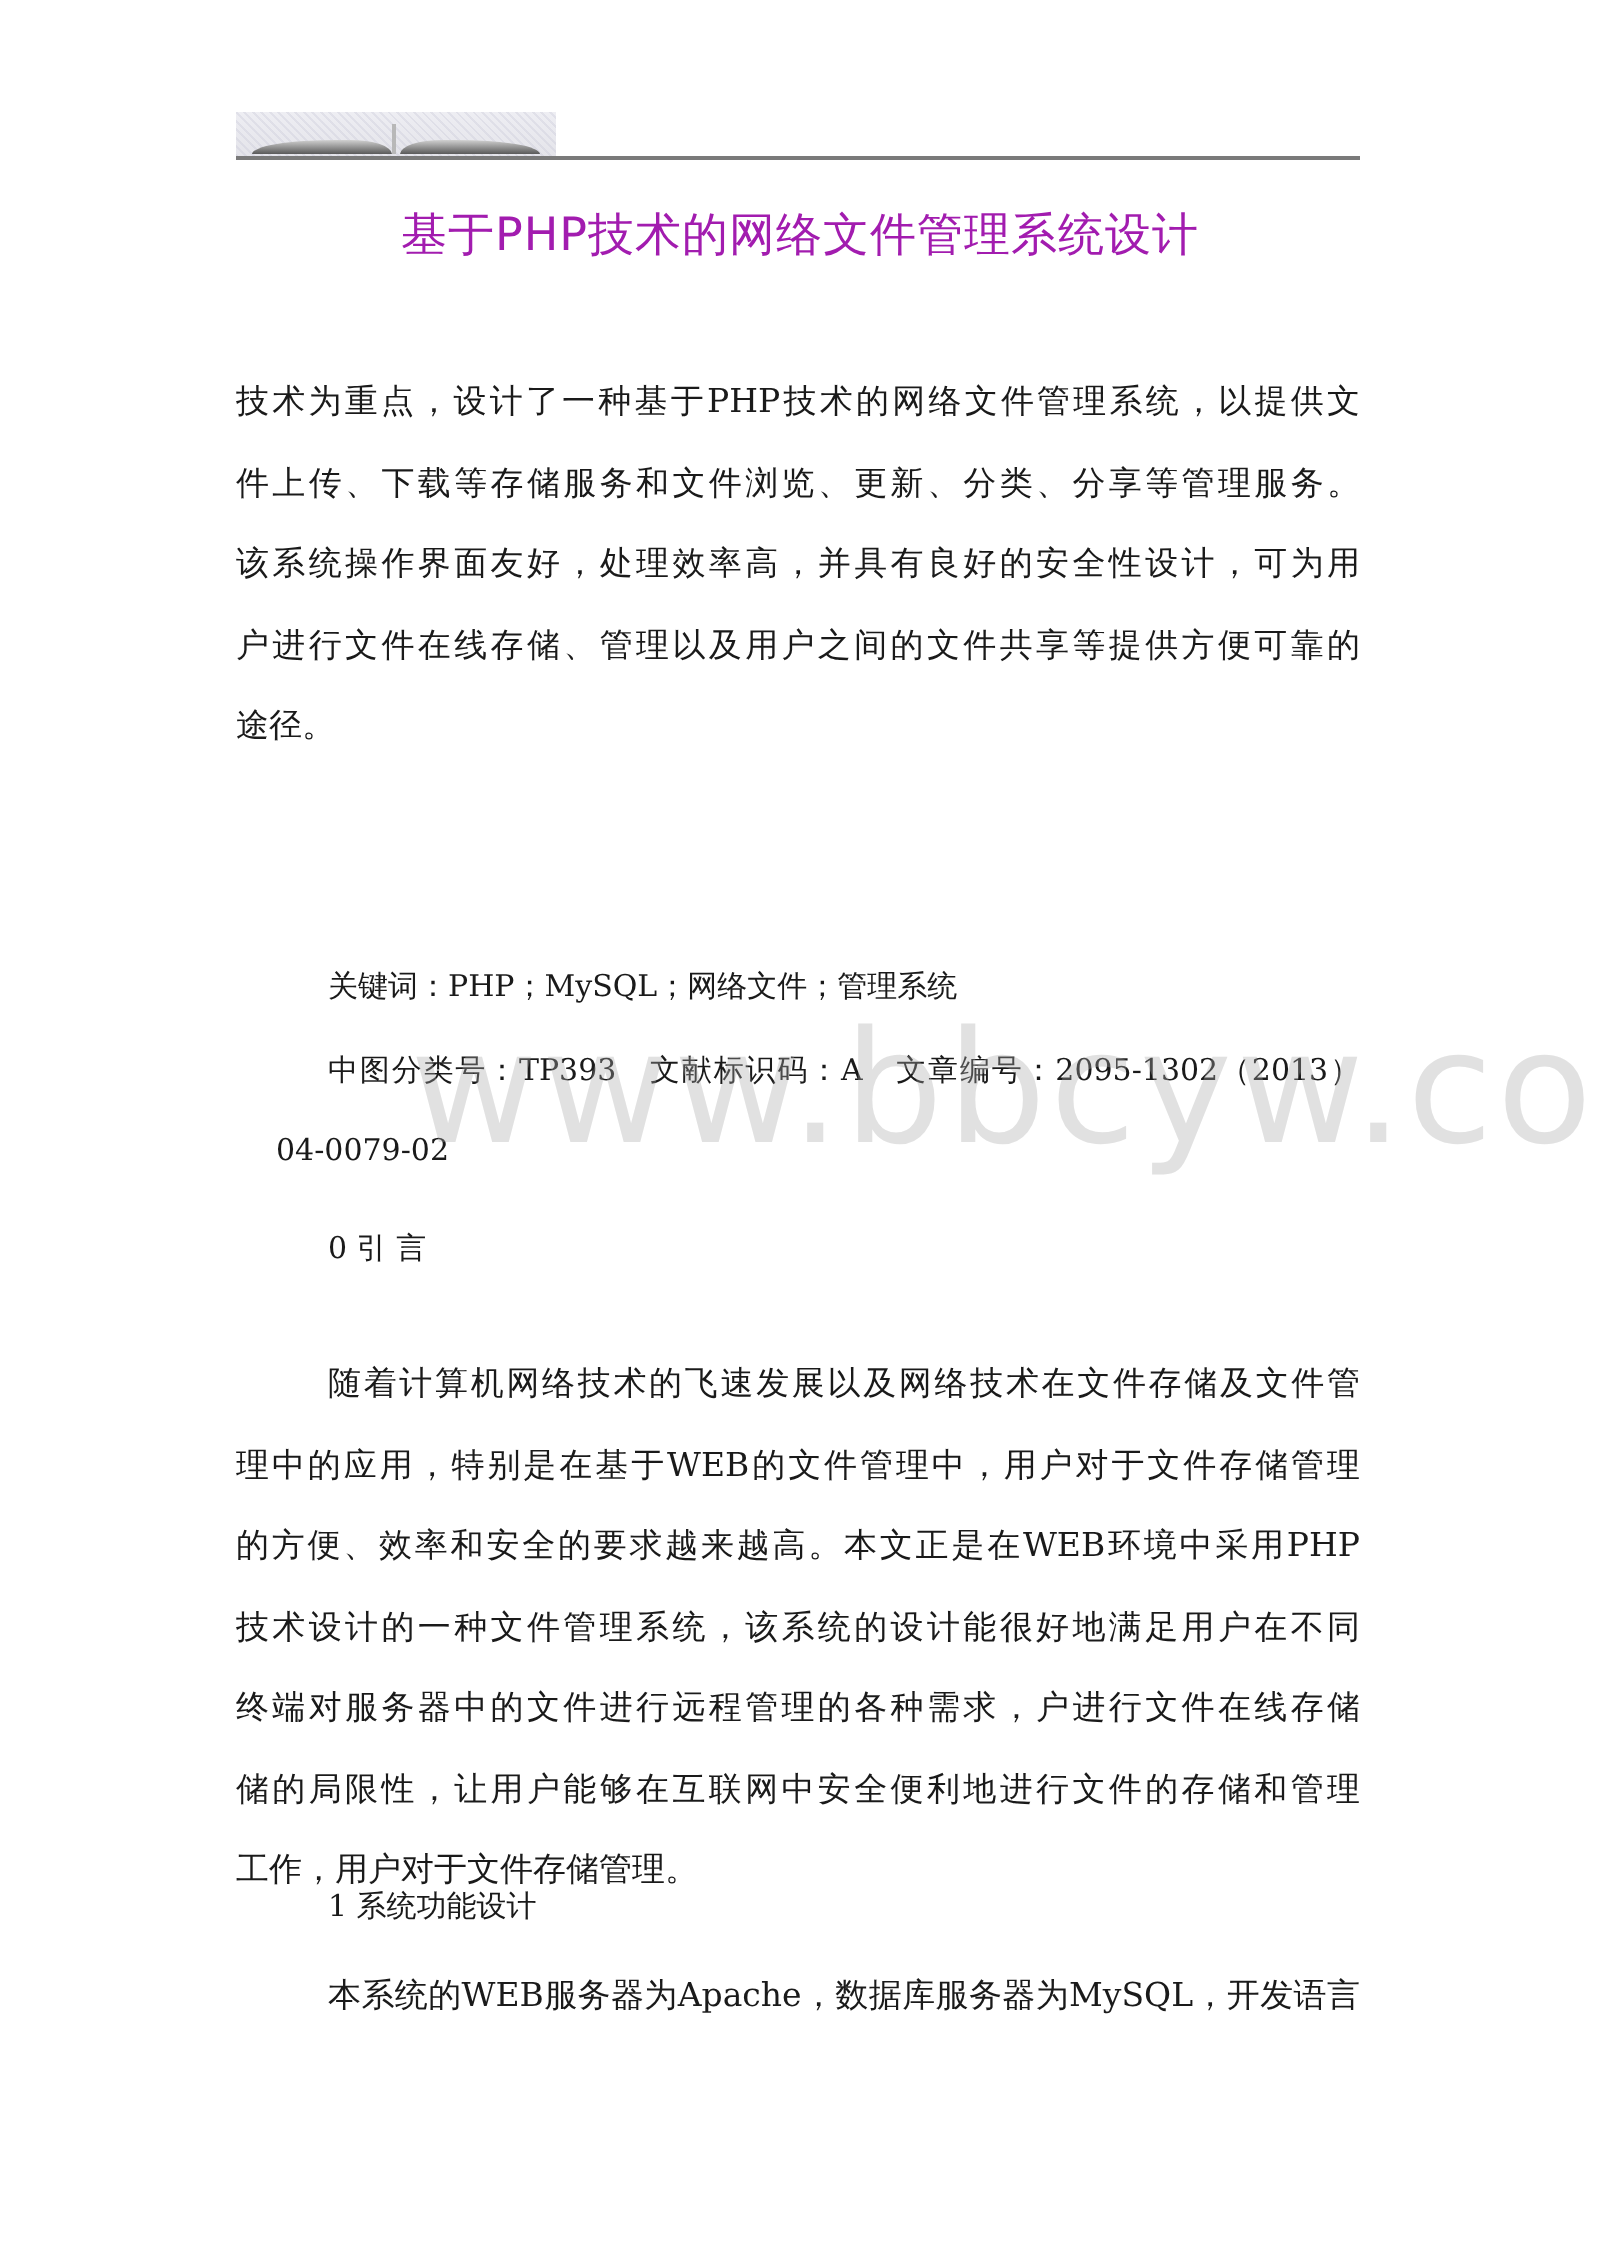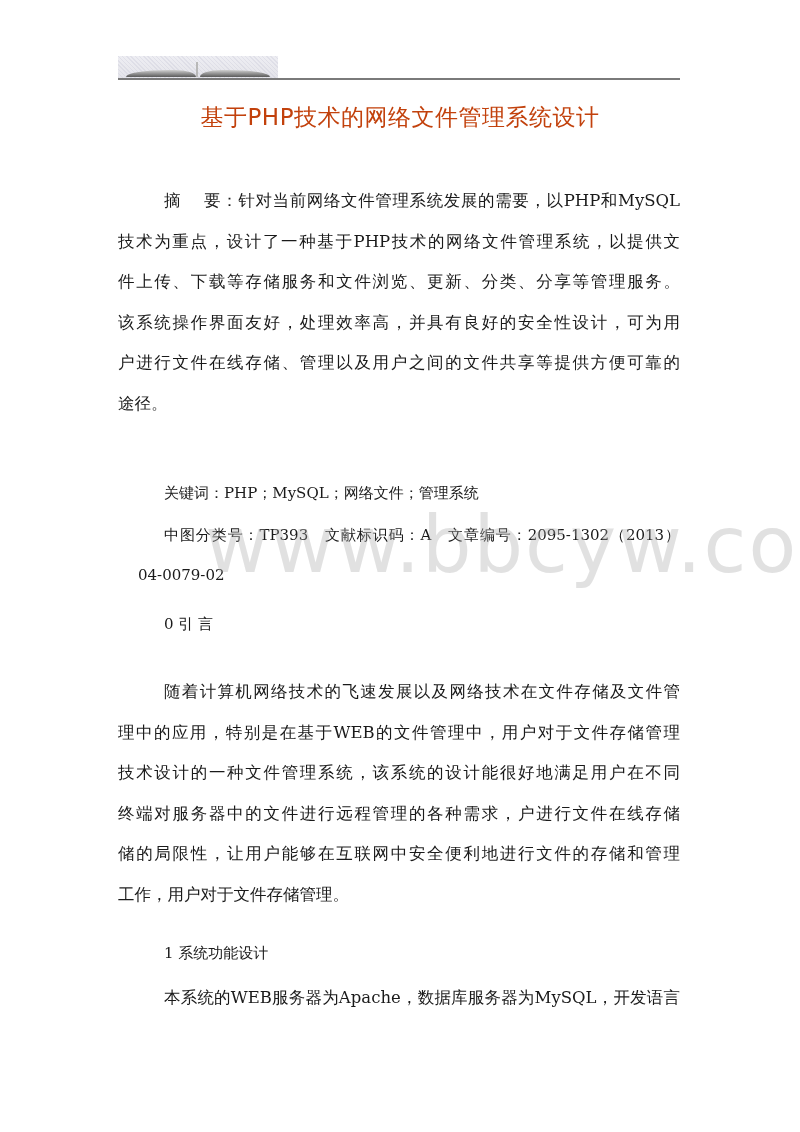--- a/index.html
+++ b/index.html
@@ -65,21 +65,21 @@
       background: #7a7a7a;
     }
     .title {
       position: absolute;
       left: 0;
       width: 800px;
       top: 102px;
       text-align: center;
       font-family: "DejaVu Sans", "Liberation Sans", sans-serif;
       font-size: 23px;
-      color: #c2410c;
+      color: #a21caf;
       letter-spacing: 0.5px;
     }
     .para {
       position: absolute;
       left: 118px;
       width: 562px;
       font-size: 16.5px;
       line-height: 40.5px;
       color: #1a1a1a;
     }
@@ -121,40 +121,40 @@
     <div class="page-left"></div>
     <div class="spine"></div>
     <div class="page-right"></div>
   </div>
   <div class="header-rule"></div>
 </div>
 
 <div class="title">基于PHP技术的网络文件管理系统设计</div>
 
 <div class="para" style="top:181px;">
-  <span class="line indent">摘　 要：针对当前网络文件管理系统发展的需要，以PHP和MySQL</span>
   <span class="line">技术为重点，设计了一种基于PHP技术的网络文件管理系统，以提供文</span>
   <span class="line">件上传、下载等存储服务和文件浏览、更新、分类、分享等管理服务。</span>
   <span class="line">该系统操作界面友好，处理效率高，并具有良好的安全性设计，可为用</span>
   <span class="line">户进行文件在线存储、管理以及用户之间的文件共享等提供方便可靠的</span>
   <span class="line last">途径。</span>
 </div>
 
 <div class="single" style="left:164px; top:484px;">关键词：PHP；MySQL；网络文件；管理系统</div>
 
 <div class="single" style="left:164px; top:526px; width:516px; text-align:justify; text-align-last:justify;">中图分类号：TP393　文献标识码：A　文章编号：2095-1302（2013）</div>
 <div class="single" style="left:118px; top:566px;margin-left:20px;">04-0079-02</div>
 
 <div class="watermark">www.bbcyw.com</div>
 
 <div class="single" style="left:164px; top:615px;">0 引 言</div>
 
 <div class="para" style="top:672px;">
   <span class="line indent">随着计算机网络技术的飞速发展以及网络技术在文件存储及文件管</span>
   <span class="line">理中的应用，特别是在基于WEB的文件管理中，用户对于文件存储管理</span>
+  <span class="line">的方便、效率和安全的要求越来越高。本文正是在WEB环境中采用PHP</span>
   <span class="line">技术设计的一种文件管理系统，该系统的设计能很好地满足用户在不同</span>
   <span class="line">终端对服务器中的文件进行远程管理的各种需求，户进行文件在线存储</span>
   <span class="line">储的局限性，让用户能够在互联网中安全便利地进行文件的存储和管理</span>
   <span class="line last">工作，用户对于文件存储管理。</span>
 </div>
 
 <div class="single" style="left:164px; top:944px;">1 系统功能设计</div>
 
 <div class="para" style="top:978px;">
   <span class="line indent">本系统的WEB服务器为Apache，数据库服务器为MySQL，开发语言</span>

